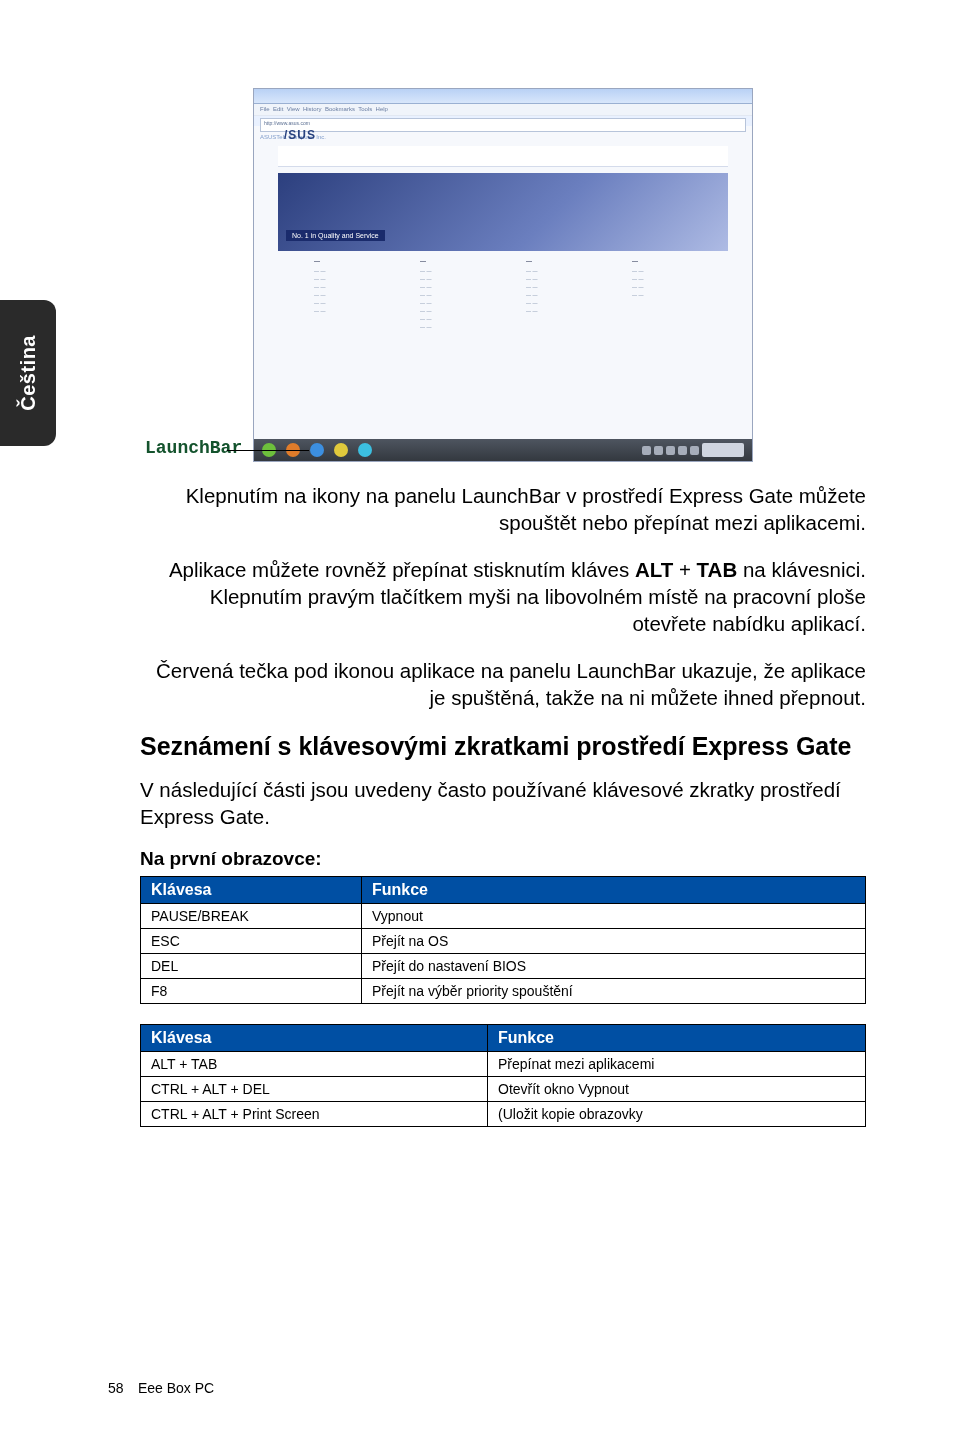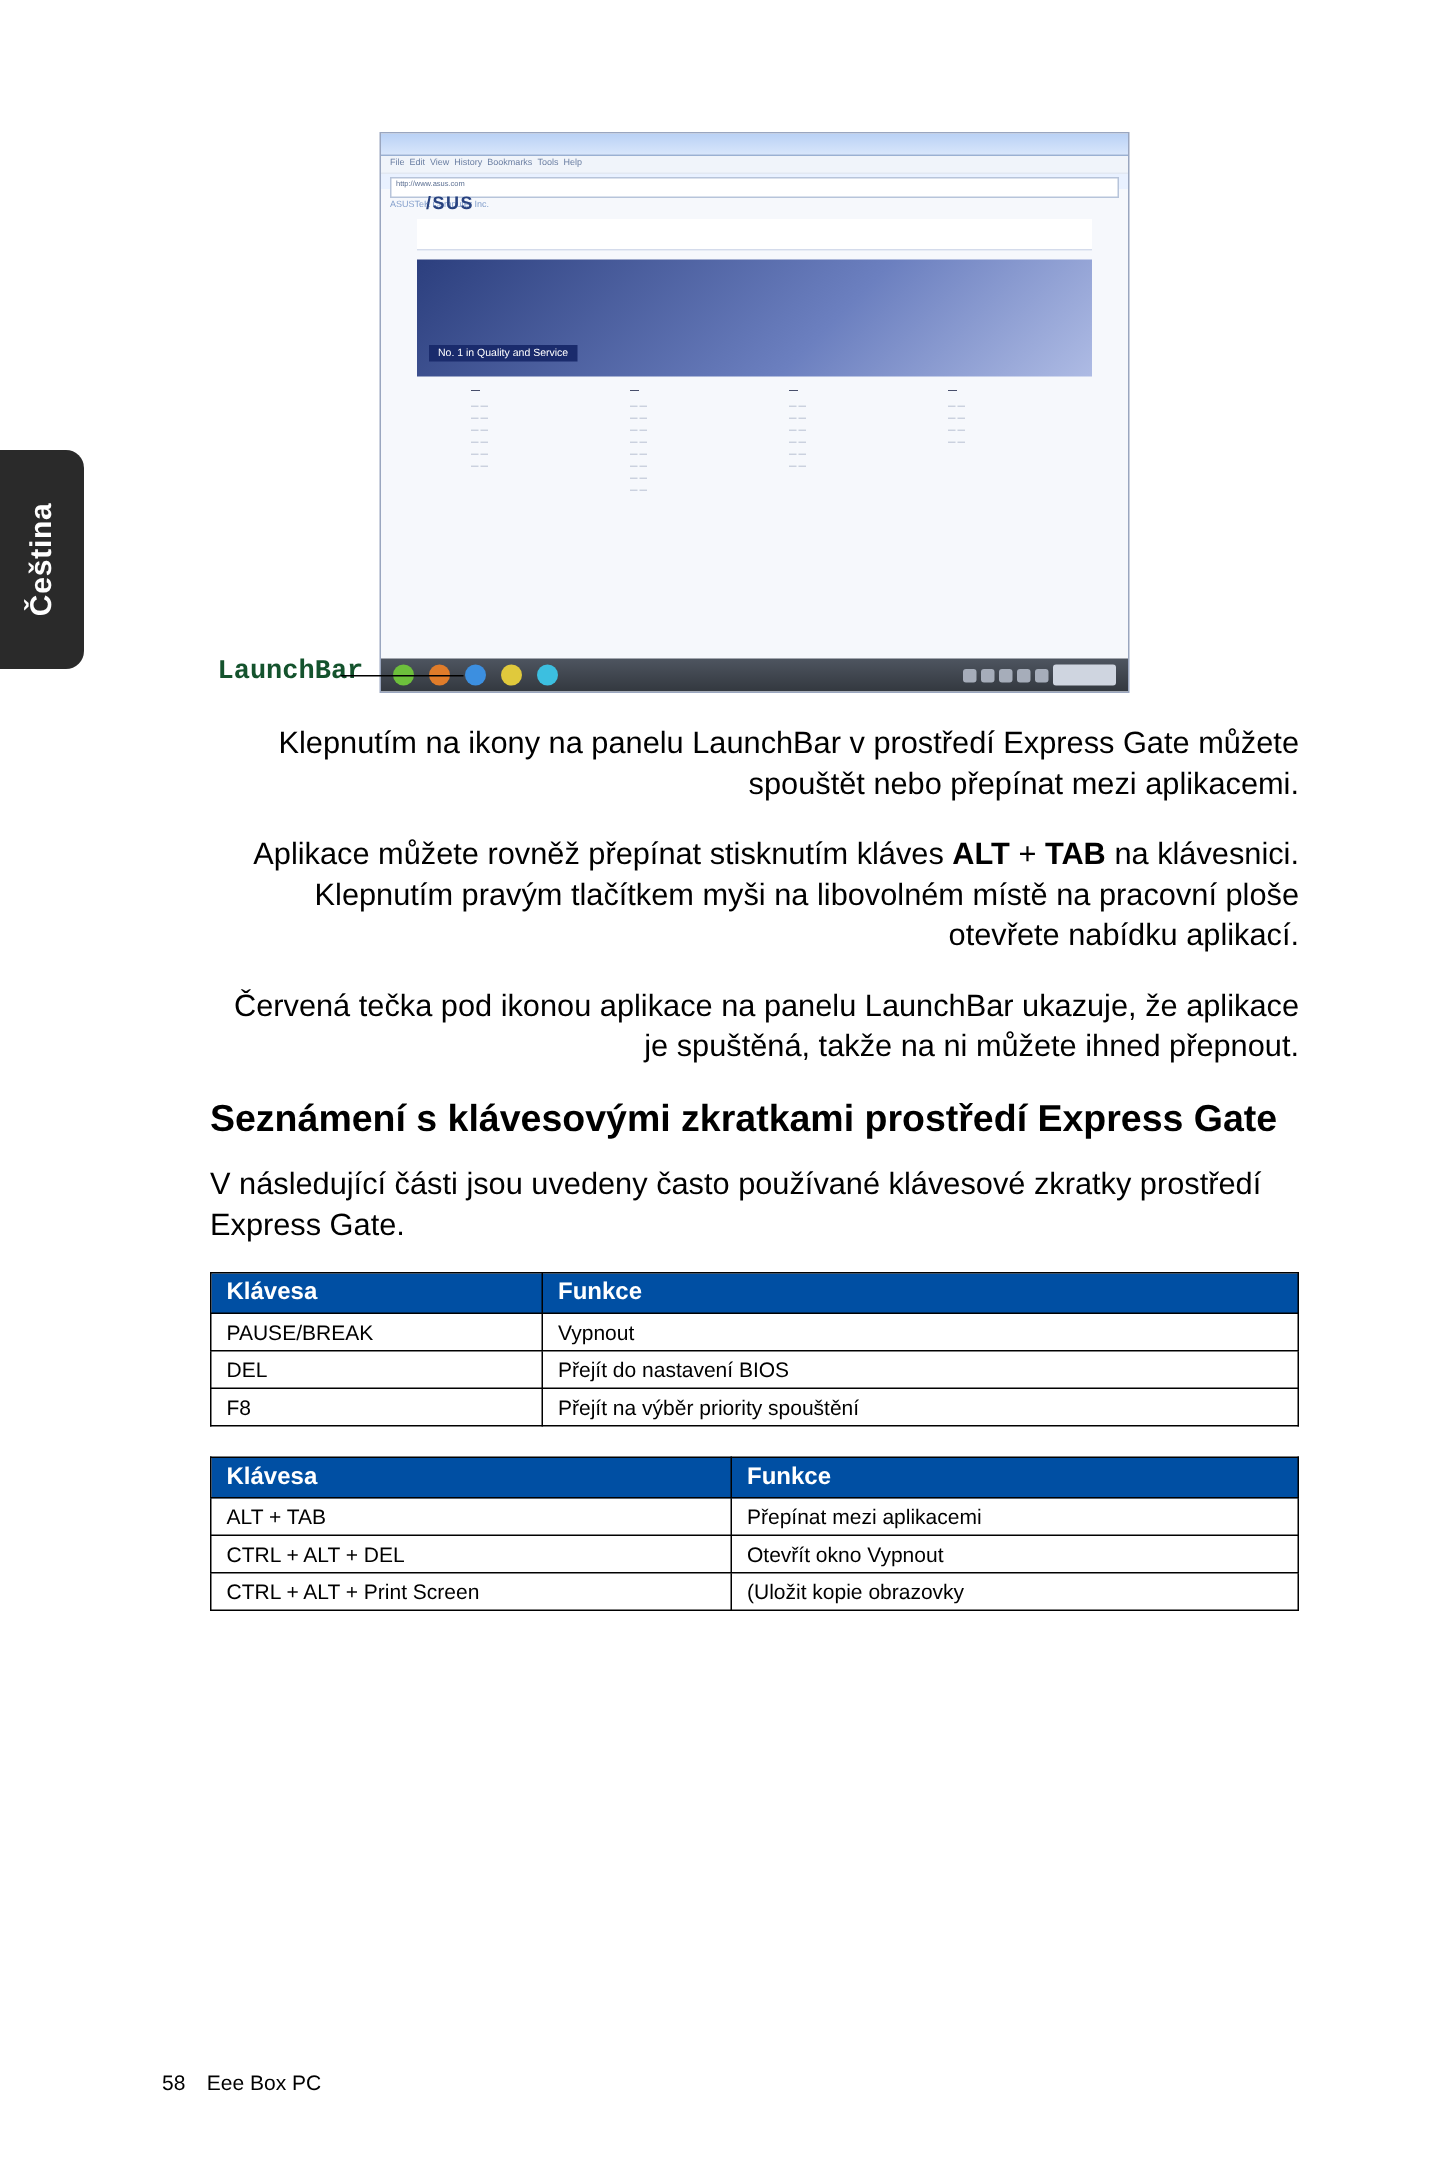--- a/index.html
+++ b/index.html
@@ -286,31 +286,36 @@
   <p class="body">
     <span>Aplikace můžete rovněž přepínat stisknutím kláves </span><b>ALT</b><span> + </span><b>TAB</b><span> na klávesnici. Klepnutím pravým tlačítkem myši na libovolném místě na pracovní ploše otevřete nabídku aplikací.</span>
   </p>
 
   <p class="body">Červená tečka pod ikonou aplikace na panelu LaunchBar ukazuje, že aplikace je spuštěná, takže na ni můžete ihned přepnout.</p>
 
   <h2 class="section">Seznámení s klávesovými zkratkami prostředí Express Gate</h2>
 
   <p class="lead">V následující části jsou uvedeny často používané klávesové zkratky prostředí Express Gate.</p>
 
+  <div class="sub">Na první obrazovce:</div>
   <table class="kt kt-first-1">
     <thead>
       <tr>
         <th>Klávesa</th>
         <th>Funkce</th>
       </tr>
     </thead>
     <tbody>
       <tr>
         <td>PAUSE/BREAK</td>
         <td>Vypnout</td>
+      </tr>
+      <tr>
+        <td>ESC</td>
+        <td>Přejít na OS</td>
       </tr>
       <tr>
         <td>DEL</td>
         <td>Přejít do nastavení BIOS</td>
       </tr>
       <tr>
         <td>F8</td>
         <td>Přejít na výběr priority spouštění</td>
       </tr>
     </tbody>

